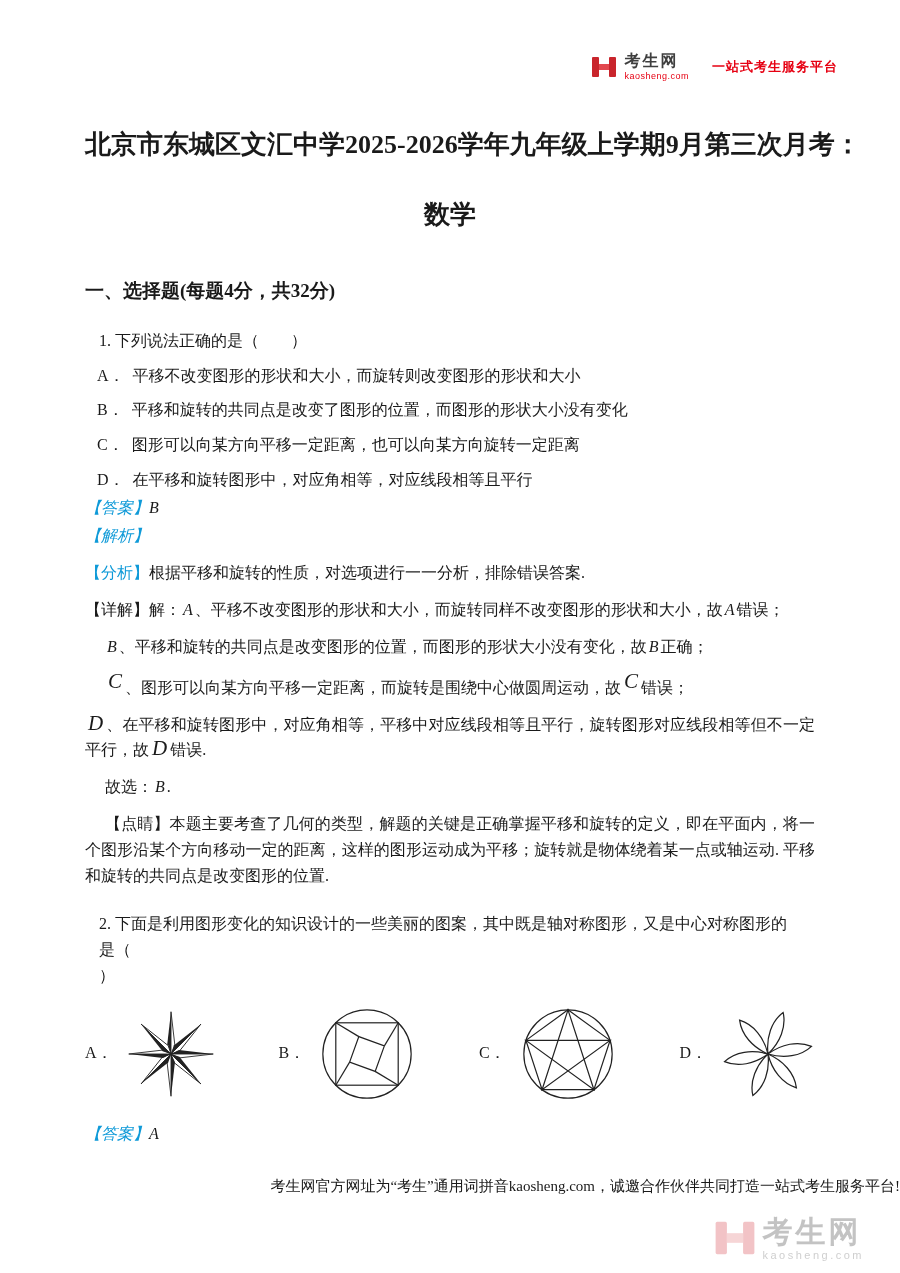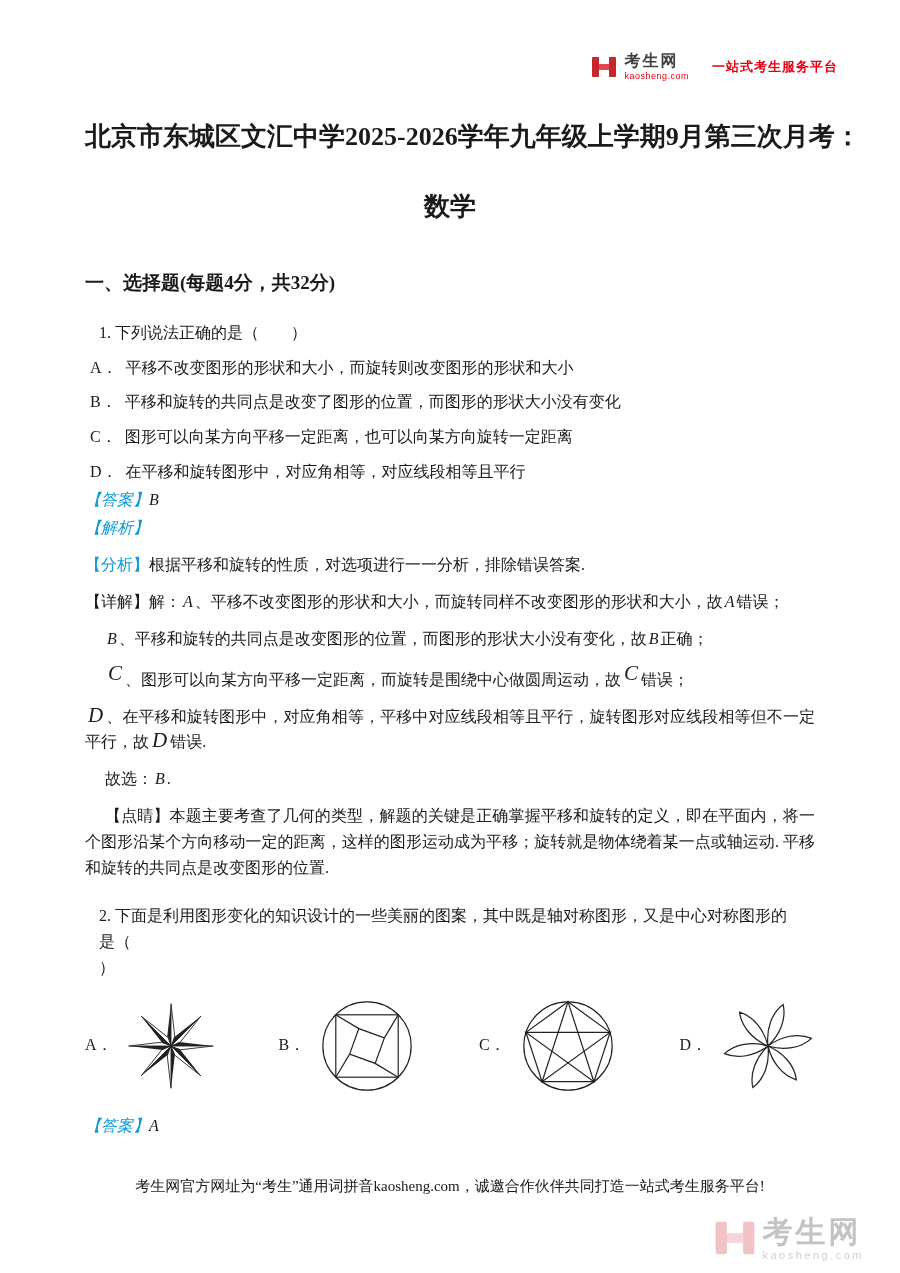--- a/index.html
+++ b/index.html
@@ -1,53 +1,53 @@
 <!DOCTYPE html>
 <html style="--blue: #0f9ad8; --red: #e60012; --ink: #1a1a1a;"><head>
 <meta charset="utf-8">
 <style>
   :root{ --blue:#0f9ad8; --red:#e60012; --ink:#1a1a1a; }
   html,body{margin:0;padding:0;background:#ffffff;}
   .page{
     width:900px;height:1273px;position:relative;margin:0 auto;background:#fff;
-    box-sizing:border-box;padding:8px 85px;overflow:hidden;
+    box-sizing:border-box;padding:16px 85px;overflow:hidden;
     font-family:"Liberation Serif","DejaVu Serif",serif;color:var(--ink);
   }
   
   .logo{position:absolute;top:52px;right:62px;display:flex;align-items:center;gap:7px;
         font-family:"Liberation Sans","DejaVu Sans",sans-serif;}
   .logo-icon{width:26px;height:26px;display:block;}
   .logo-col{display:flex;flex-direction:column;line-height:1.1;}
   .logo-name{font-size:16px;font-weight:bold;color:#3f3f3f;letter-spacing:2px;}
   .logo-domain{font-size:9px;color:var(--red);letter-spacing:.5px;margin-top:2px;}
   .logo-tagline{color:var(--red);font-size:13px;font-weight:bold;margin-left:16px;letter-spacing:1px;}
   
   .doc-title{margin:112px 0 0;font-size:26px;line-height:1.3;font-weight:bold;text-align:center;white-space:nowrap;}
   .doc-title.second{margin-top:36px;}
   .section{margin:46px 0 0;font-size:19px;font-weight:bold;}
   
   .stem{margin:24px 14px 0;font-size:16px;line-height:1.62;}
-  .option{margin:9px 5px 0;font-size:16px;line-height:1.62;}
+  .option{margin:9px 12px 0;font-size:16px;line-height:1.62;}
   .opt-label{margin-right:8px;}
   .ansline{margin:2px 0 0;font-size:16px;line-height:1.62;font-style:italic;}
   .blue{color:var(--blue);}
   .para{margin:11px 0 0;font-size:16px;line-height:1.62;text-align:justify;}
   .indent{padding-left:20px;}
   .ti{ text-indent:20px; }
   .mi{font-style:italic;padding:0 2px;}
   .mbig{font-style:italic;font-size:21px;line-height:1;padding:0 3px;}
   .raise{vertical-align:5px;}
   
   .figures{display:flex;justify-content:space-between;align-items:center;margin-top:16px;}
   .fig{display:flex;align-items:center;gap:14px;}
   .fig-label{font-size:16px;}
   .fig svg{display:block;}
   .figline{stroke:#222;stroke-width:1.25;fill:none;}
   
-  .footer{position:absolute;left:0;right:0;bottom:62px;text-align:center;font-size:15px;color:var(--ink);}
+  .footer{position:absolute;left:0;right:0;bottom:62px;text-align:right;font-size:15px;color:var(--ink);}
   
   .watermark{position:absolute;right:36px;bottom:12px;display:flex;align-items:flex-start;gap:6px;}
   .wm-icon{width:42px;height:42px;opacity:.55;}
   .wm-col{display:flex;flex-direction:column;line-height:1;}
   .wm-name{font-size:30px;font-weight:bold;color:#c3c3c3;font-family:"Liberation Sans","DejaVu Sans",sans-serif;letter-spacing:3px;}
   .wm-domain{font-size:11px;color:#cfcfcf;letter-spacing:2.5px;margin-top:3px;font-family:"Liberation Sans",sans-serif;}
 </style>
 </head>
 <body>
 

